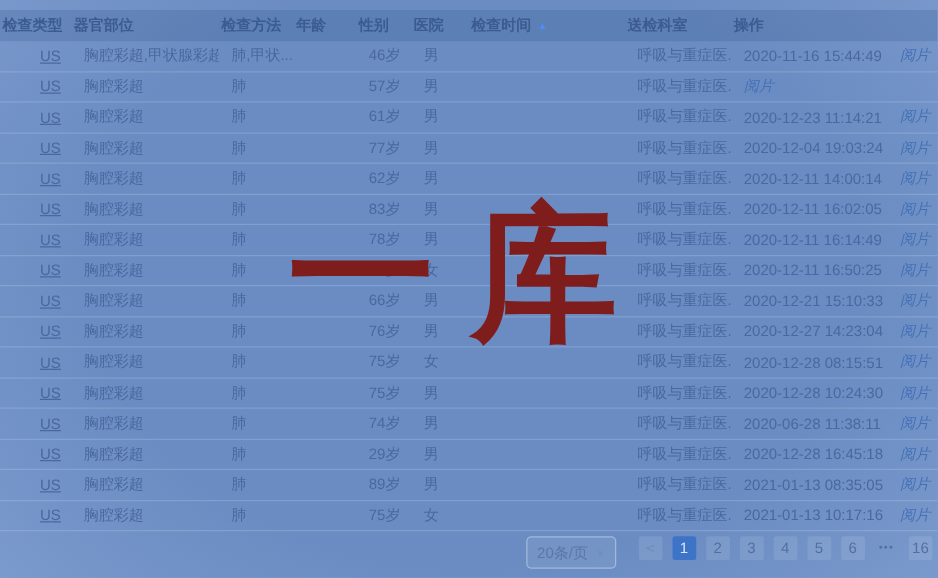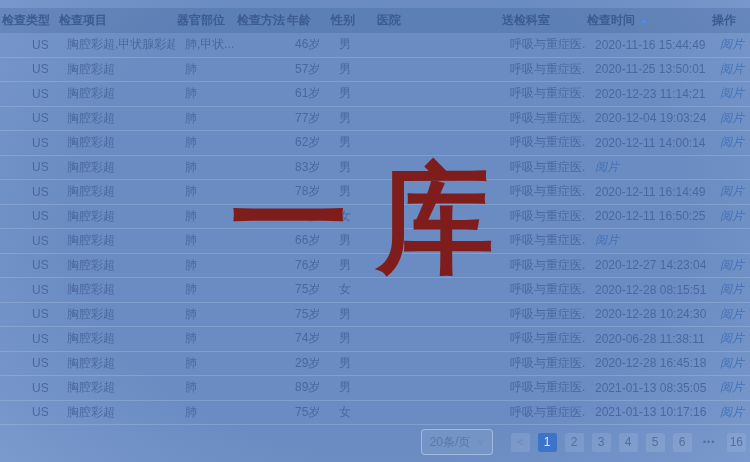--- a/index.html
+++ b/index.html
@@ -21,41 +21,41 @@
   .th { padding-left:2px; white-space:nowrap; overflow:hidden; }
   .sort-caret { display:inline-block; margin-left:5px; font-size:8px; color:#4e8df2; vertical-align:1px; }
 
   .table-body { position:absolute; top:33px; left:0; right:0; }
   .row {
     display:grid; grid-template-columns:var(--cols); align-items:center;
     height:24.5px; font-size:12px; color:#4a689f;
     border-bottom:1px solid rgba(198,216,240,0.25);
   }
   .cell { padding-left:10px; white-space:nowrap; overflow:hidden; text-overflow:clip; }
-  .c-type { padding-left:32px; }
+  .c-type { padding-left:32px;text-decoration:underline; }
   .c-op span { color:#4471b6; cursor:pointer;font-style:italic; }
 
   .redact {
     width:76px; height:11px; margin-left:10px;
     background:#90aad8; opacity:.75; filter:blur(1.5px); border-radius:2px;
   }
   .row:nth-child(1) .redact { width:92px; }
   .row:nth-child(3n) .redact { width:84px; }
   .row:nth-child(4n+2) .redact { width:64px; }
 
   .watermark {
     position:absolute; left:230px; top:152px; z-index:6;
     font-size:118px; font-weight:900; color:#7f1d1d;
     letter-spacing:28px; line-height:1.15; white-space:nowrap;
     font-family:"DejaVu Sans","Liberation Sans",sans-serif;
   }
 
   .pagination {
     position:absolute; bottom:7px; right:4px; z-index:3;
-    display:flex; align-items:center; gap:8px;
+    display:flex; align-items:flex-start; gap:8px;
     font-size:12px; color:#52719f;
   }
   .pagesize {
     width:72px; height:26px; margin-right:10px;
     border:1px solid rgba(218,230,246,0.45); border-radius:4px;
     background:rgba(255,255,255,0.07);
     display:flex; align-items:center; justify-content:space-between;
     padding:0 8px; color:#5b77a8; cursor:pointer;
   }
   .pagesize .chev { font-size:9px; color:#6f8bb8; transform:scaleY(.85); }
@@ -66,28 +66,27 @@
   }
   .pg-btn.active { background:#3e74c8; color:#d9e7f8; }
   .pg-btn.ellipsis { background:transparent; letter-spacing:1px; font-size:9px; }
   .prev { color:#6f8cba; font-family:"DejaVu Sans Mono",monospace; }
 </style>
 </head>
 <body>
 
 <div class="table-header">
     <span class="th">检查类型</span>
-    <span class="th">检查项目</span>
     <span class="th">器官部位</span>
     <span class="th">检查方法</span>
     <span class="th">年龄</span>
     <span class="th">性别</span>
     <span class="th">医院</span>
+    <span class="th">检查时间<span class="sort-caret">▲</span></span>
     <span class="th">送检科室</span>
-    <span class="th">检查时间<span class="sort-caret">▲</span></span>
     <span class="th">操作</span>
   </div>
 <div class="table-body">
     <div class="row">
     <span class="cell c-type">US</span>
     <span class="cell">胸腔彩超,甲状腺彩超</span>
     <span class="cell">肺,甲状...</span>
     <span class="cell"></span>
     <span class="cell">46岁</span>
     <span class="cell">男</span>
@@ -98,21 +97,20 @@
   </div>
     <div class="row">
     <span class="cell c-type">US</span>
     <span class="cell">胸腔彩超</span>
     <span class="cell">肺</span>
     <span class="cell"></span>
     <span class="cell">57岁</span>
     <span class="cell">男</span>
     <span class="cell" style="padding-left:0"><span class="redact"></span></span>
     <span class="cell">呼吸与重症医...</span>
-    <span class="cell">2020-11-25 13:50:01</span>
     <span class="cell c-op"><span>阅片</span></span>
   </div>
     <div class="row">
     <span class="cell c-type">US</span>
     <span class="cell">胸腔彩超</span>
     <span class="cell">肺</span>
     <span class="cell"></span>
     <span class="cell">61岁</span>
     <span class="cell">男</span>
     <span class="cell" style="padding-left:0"><span class="redact"></span></span>
@@ -146,20 +144,21 @@
   </div>
     <div class="row">
     <span class="cell c-type">US</span>
     <span class="cell">胸腔彩超</span>
     <span class="cell">肺</span>
     <span class="cell"></span>
     <span class="cell">83岁</span>
     <span class="cell">男</span>
     <span class="cell" style="padding-left:0"><span class="redact"></span></span>
     <span class="cell">呼吸与重症医...</span>
+    <span class="cell">2020-12-11 16:02:05</span>
     <span class="cell c-op"><span>阅片</span></span>
   </div>
     <div class="row">
     <span class="cell c-type">US</span>
     <span class="cell">胸腔彩超</span>
     <span class="cell">肺</span>
     <span class="cell"></span>
     <span class="cell">78岁</span>
     <span class="cell">男</span>
     <span class="cell" style="padding-left:0"><span class="redact"></span></span>
@@ -181,20 +180,21 @@
   </div>
     <div class="row">
     <span class="cell c-type">US</span>
     <span class="cell">胸腔彩超</span>
     <span class="cell">肺</span>
     <span class="cell"></span>
     <span class="cell">66岁</span>
     <span class="cell">男</span>
     <span class="cell" style="padding-left:0"><span class="redact"></span></span>
     <span class="cell">呼吸与重症医...</span>
+    <span class="cell">2020-12-21 15:10:33</span>
     <span class="cell c-op"><span>阅片</span></span>
   </div>
     <div class="row">
     <span class="cell c-type">US</span>
     <span class="cell">胸腔彩超</span>
     <span class="cell">肺</span>
     <span class="cell"></span>
     <span class="cell">76岁</span>
     <span class="cell">男</span>
     <span class="cell" style="padding-left:0"><span class="redact"></span></span>

